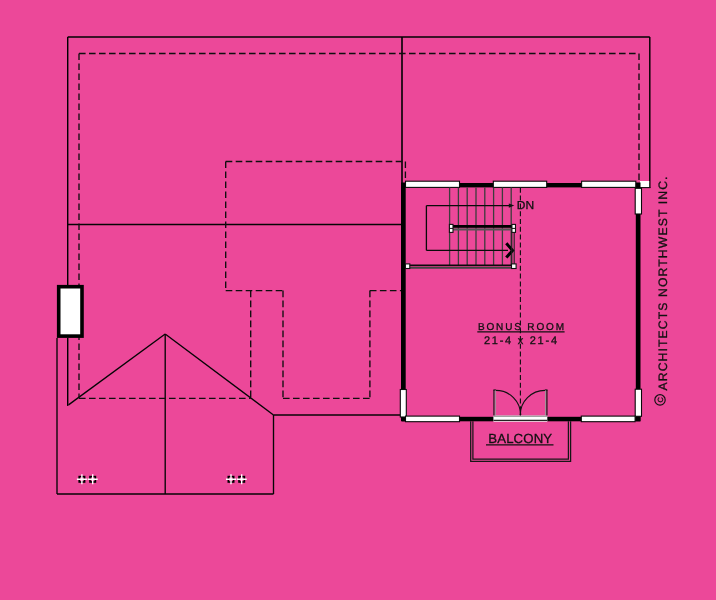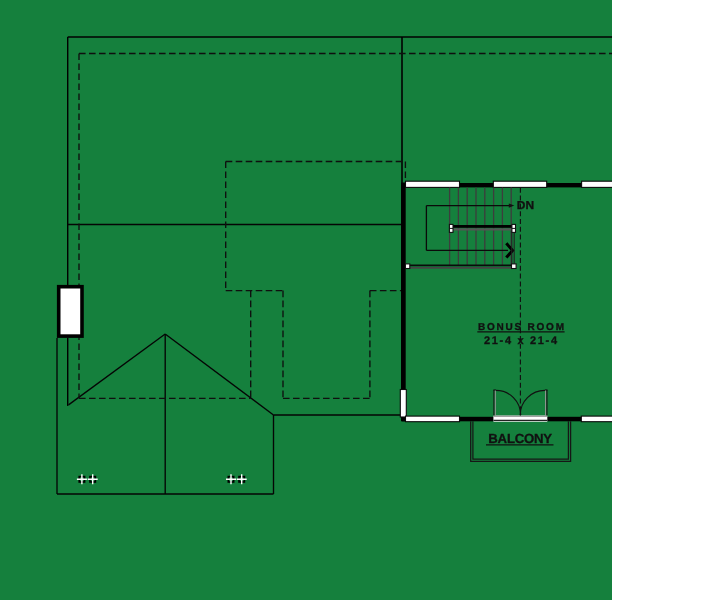--- a/index.html
+++ b/index.html
@@ -1,16 +1,16 @@
 <!DOCTYPE html>
 <html><head>
 <meta charset="utf-8">
 <style>
   html,body{margin:0;padding:0;background:#ffffff;-webkit-font-smoothing:antialiased;text-rendering:geometricPrecision;}
-  .page{position:relative;width:612px;height:600px;background:#15803d;overflow:hidden;will-change:transform;font-weight:bold;}
+  .page{position:relative;width:716px;height:600px;background:#ec4899;overflow:hidden;will-change:transform;}
   svg{position:absolute;left:0;top:0;}
   text{font-family:"Liberation Sans",sans-serif;fill:#111;stroke:#111;stroke-width:0.3;}
 </style>
 </head>
 <body>
 <div class="page">
 <svg width="716" height="600" viewBox="0 0 716 600">
 
   <g stroke="#000" stroke-width="1.45" fill="none">
     <path d="M67.7,37 H649.8"></path>

